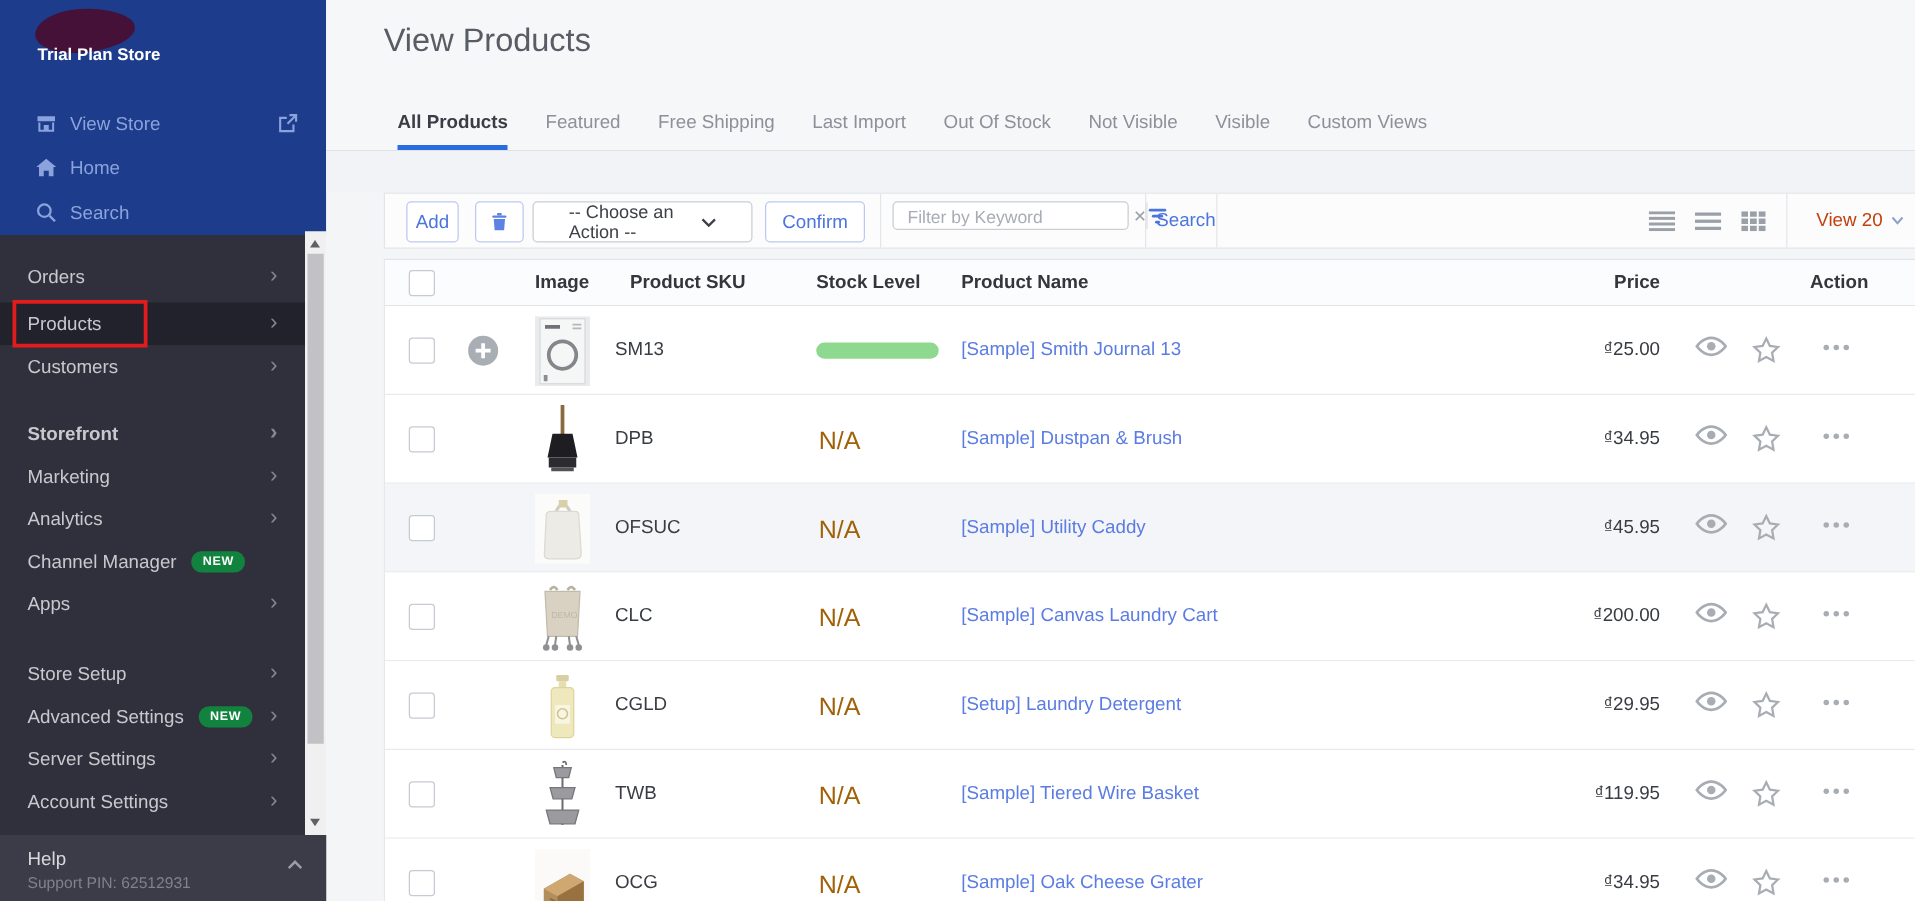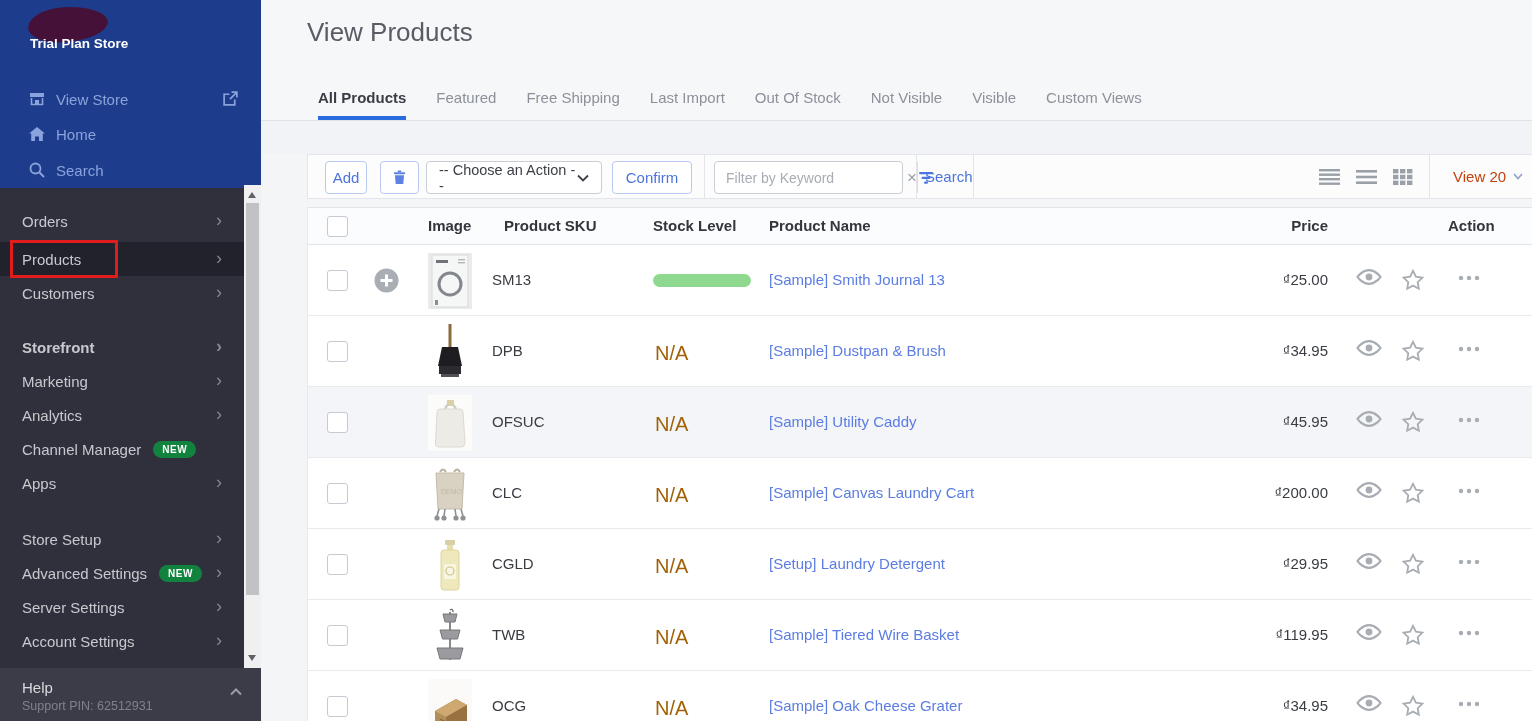--- a/index.html
+++ b/index.html
@@ -46,24 +46,24 @@
   .tab { font-size:15px; color:#8c909a; padding-bottom:14px; cursor:pointer; white-space:nowrap; }
   .tab.active { color:#3a3d45; font-weight:700; padding-bottom:10px; border-bottom:4px solid #2a6ce0; }
   .band { position:absolute; left:0; top:121px; width:1271px; height:33px; background:#f2f3f6; }
 
   
   .toolbar { position:absolute; left:46px; top:154px; width:1225px; height:45px; background:#fcfcfd;
     border-top:1px solid #e2e5e9; border-bottom:1px solid #e2e5e9; border-left:1px solid #e2e5e9; }
   .tb-btn { position:absolute; top:6px; height:33px; background:#fff; border:1px solid #b9c9f1; border-radius:4px;
     color:#4b74dd; font-size:15px; display:flex; align-items:center; justify-content:center; cursor:pointer; }
   .tb-sel { position:absolute; left:118px; top:6px; width:176px; height:33px; background:#fff; border:1px solid #c9cdd4;
-    border-radius:4px; color:#3d4046; font-size:14.5px; display:flex; align-items:center; padding:0 12px; cursor:pointer; }
+    border-radius:4px; color:#3d4046; font-size:14.5px; display:flex; align-items:center; padding:0 28px; cursor:pointer; }
   .tb-sel .chev { margin-left:auto; width:12px; height:8px; color:#3d4046; }
   .tb-div { position:absolute; top:0; width:1px; height:43px; background:#e3e5e9; }
-  .filter-group { position:absolute; left:406px; top:6px; width:189px; height:33px; background:#fff;
+  .filter-group { position:absolute; left:406px; top:6px; width:189px; height:23px; background:#fff;
     border:1px solid #c9cdd4; border-radius:4px; display:flex; }
   .filter-input { flex:0 0 122px; border:none; outline:none; font-size:14px; color:#3d4046; padding:0 0 0 11px;
     font-family:"Liberation Sans",sans-serif; background:transparent; }
   .filter-input::placeholder { color:#a8acb4; }
   .clear-x { width:26px; display:flex; align-items:center; justify-content:center; color:#9aa0a8;
     font-size:17px; cursor:pointer; }
   .filter-btn { flex:1; border-left:1px solid #d9dce1; display:flex; align-items:center; justify-content:center; cursor:pointer; }
   .tb-search { position:absolute; left:617px; top:0; height:43px; display:flex; align-items:center;
     color:#4b74dd; font-size:15px; cursor:pointer; }
   .view-ic { position:absolute; top:14px; width:21px; height:16px; color:#9aa0a8; cursor:pointer; }

